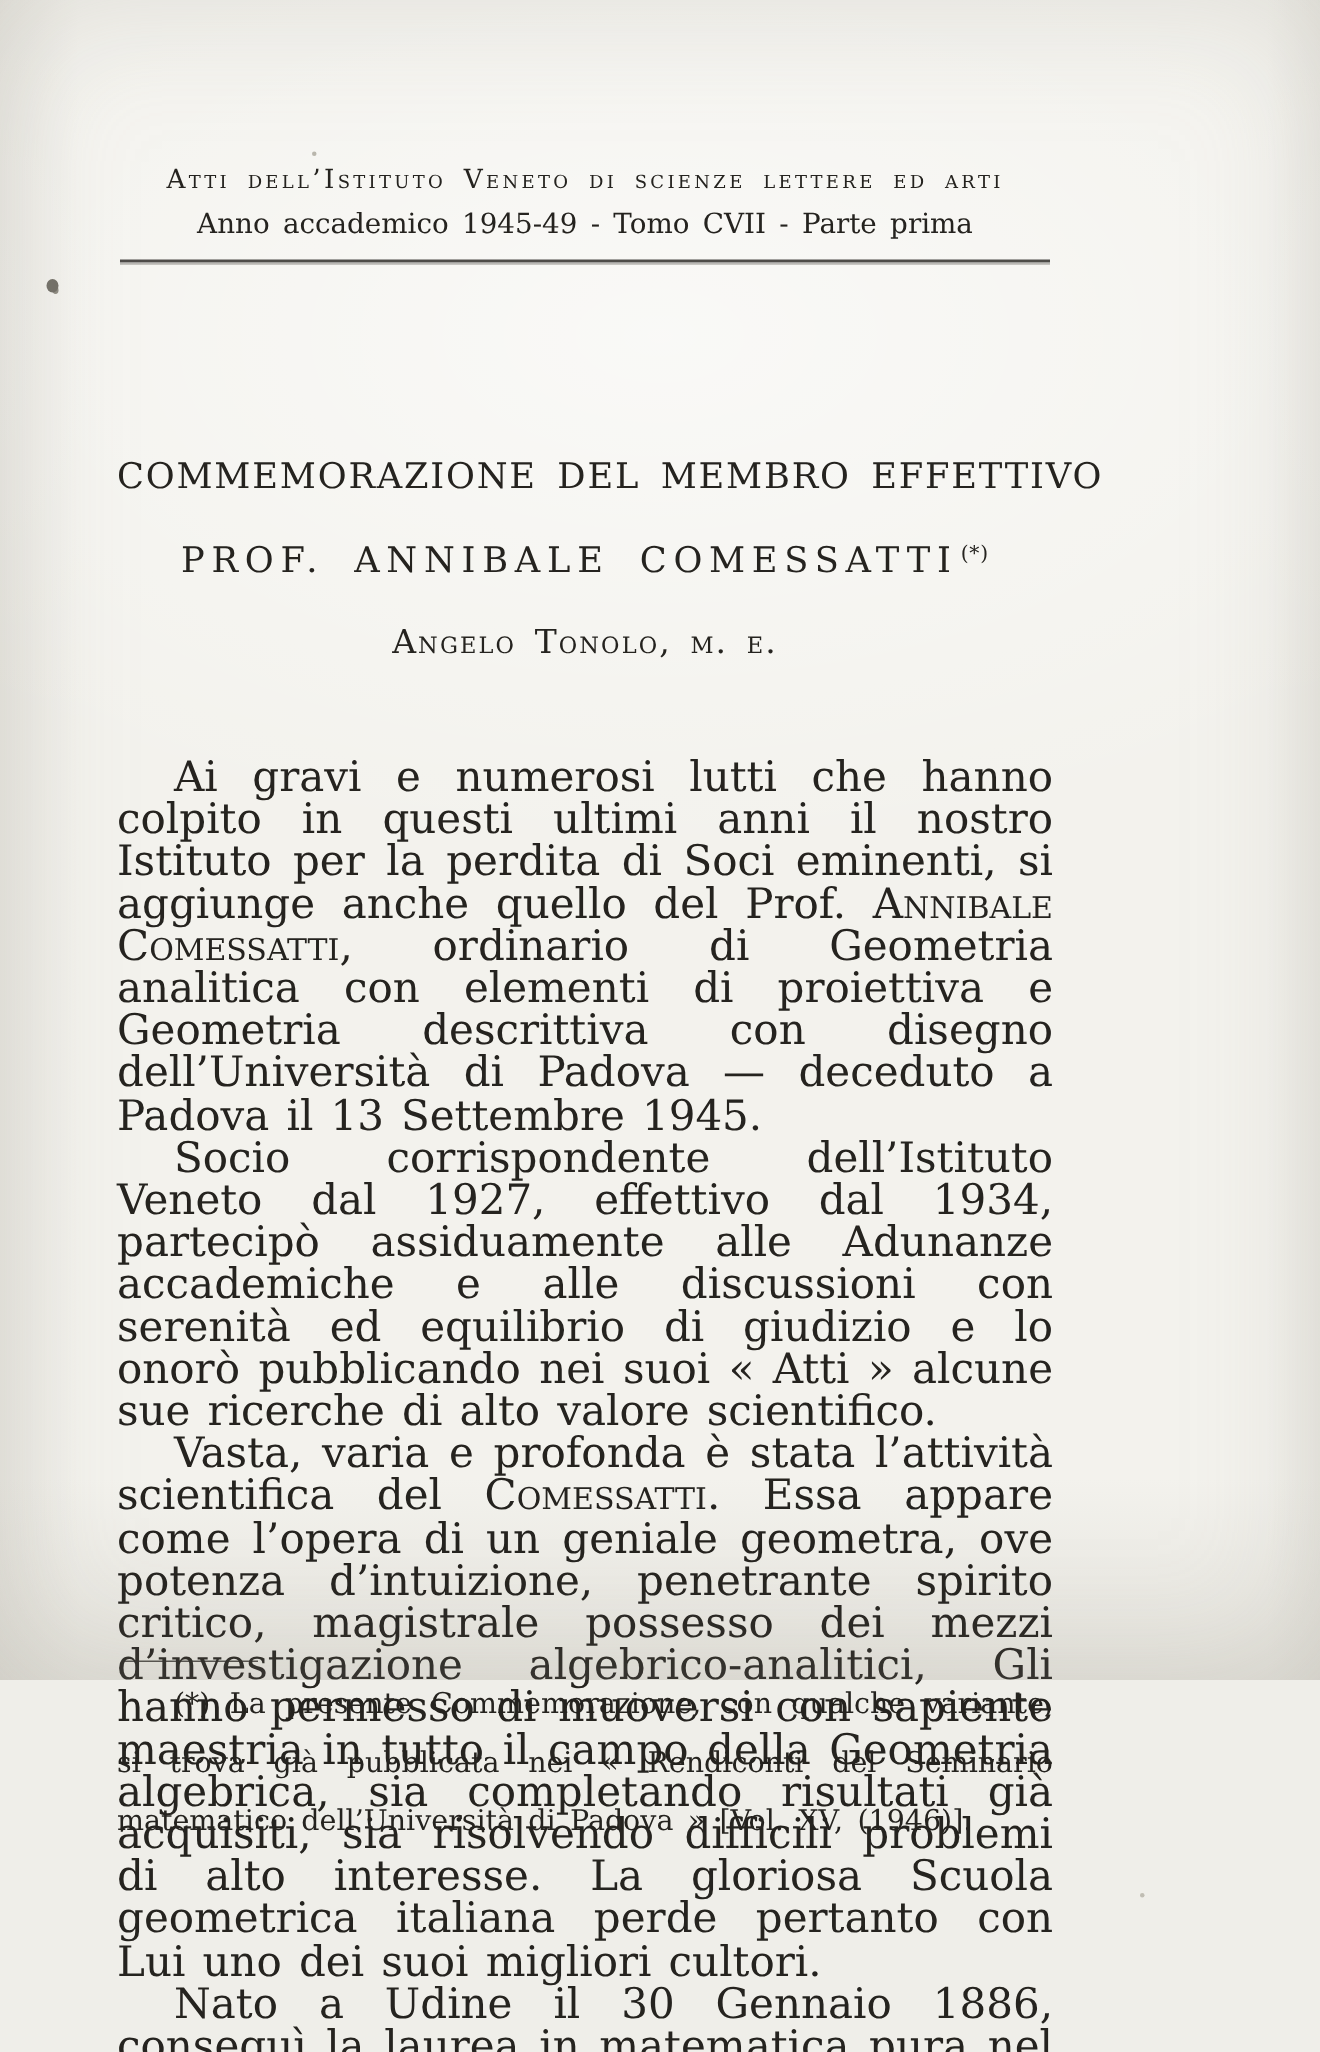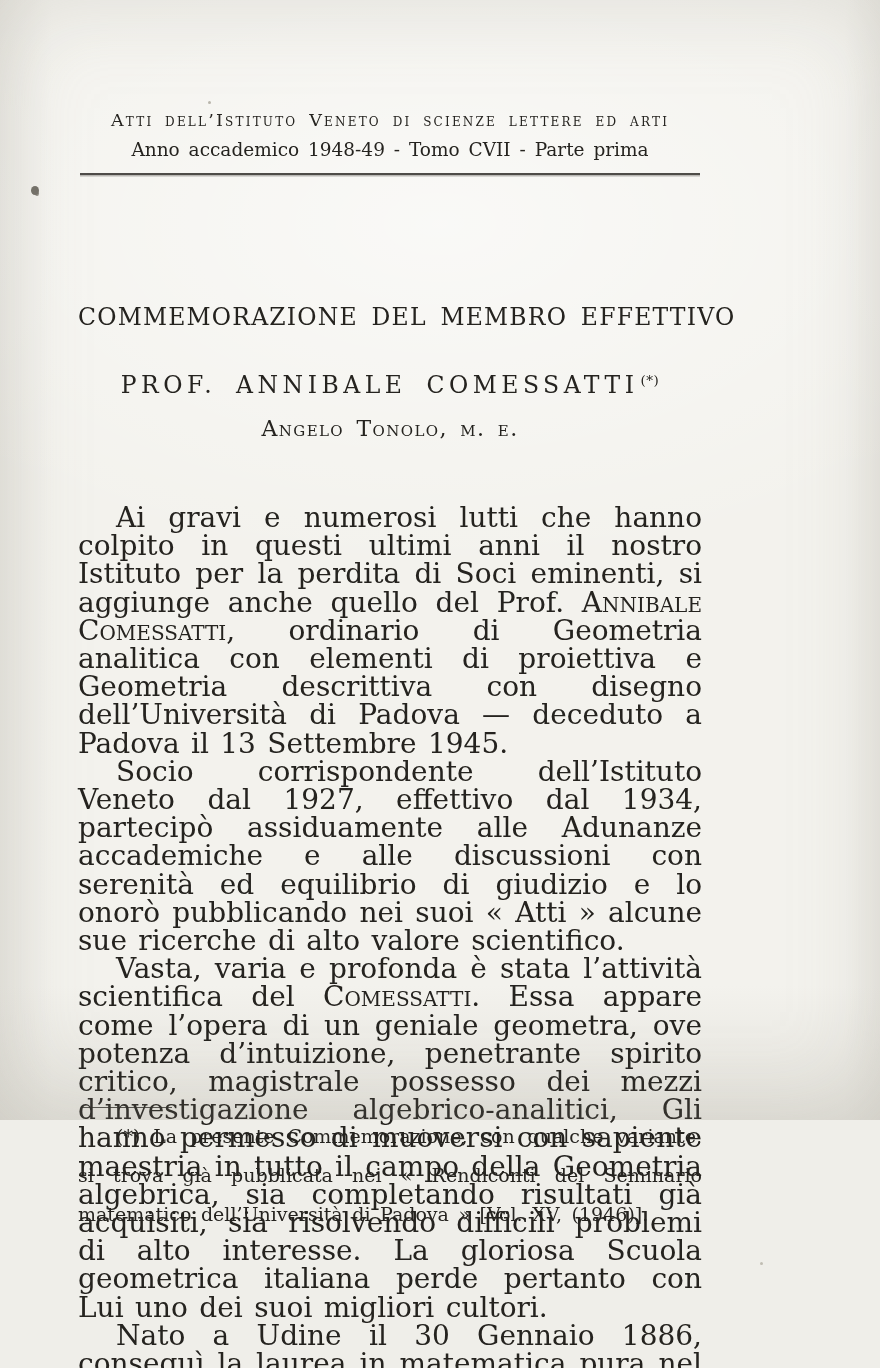--- a/index.html
+++ b/index.html
@@ -57,21 +57,21 @@
 
   
   .article-title { top: 303px; text-align: center; }
   .title-line1 {
     font-size: 23.5px;
     letter-spacing: 1.2px;
     word-spacing: 5px;
     white-space: nowrap;
   }
   .title-line2 {
-    margin-top: 40px;
+    margin-top: 28px;
     font-size: 23.5px;
     letter-spacing: 4.5px;
     word-spacing: 8px;
     white-space: nowrap;
   }
   .title-line2 sup {
     font-size: 13.5px;
     letter-spacing: 0.5px;
     vertical-align: 8px;
     margin-left: 2px;
@@ -118,21 +118,21 @@
 <body>
 
 <div class="page">
 
   <span class="speck speck-1"></span>
   <span class="speck speck-2"></span>
   <span class="speck speck-3"></span>
 
   <div class="col masthead">
     <div class="series-title">Atti dell’Istituto Veneto di scienze lettere ed arti</div>
-    <div class="volume-line">Anno accademico 1948-49 - Tomo CVII - Parte prima</div>
+    <div class="volume-line">Anno accademico 1945-49 - Tomo CVII - Parte prima</div>
     <hr class="masthead-rule">
   </div>
 
   <div class="col article-title">
     <div class="title-line1">COMMEMORAZIONE DEL MEMBRO EFFETTIVO</div>
     <div class="title-line2"><span>PROF. ANNIBALE COMESSATTI</span><sup>(*)</sup></div>
   </div>
 
   <div class="col author-line">Angelo Tonolo, m. e.</div>
 

